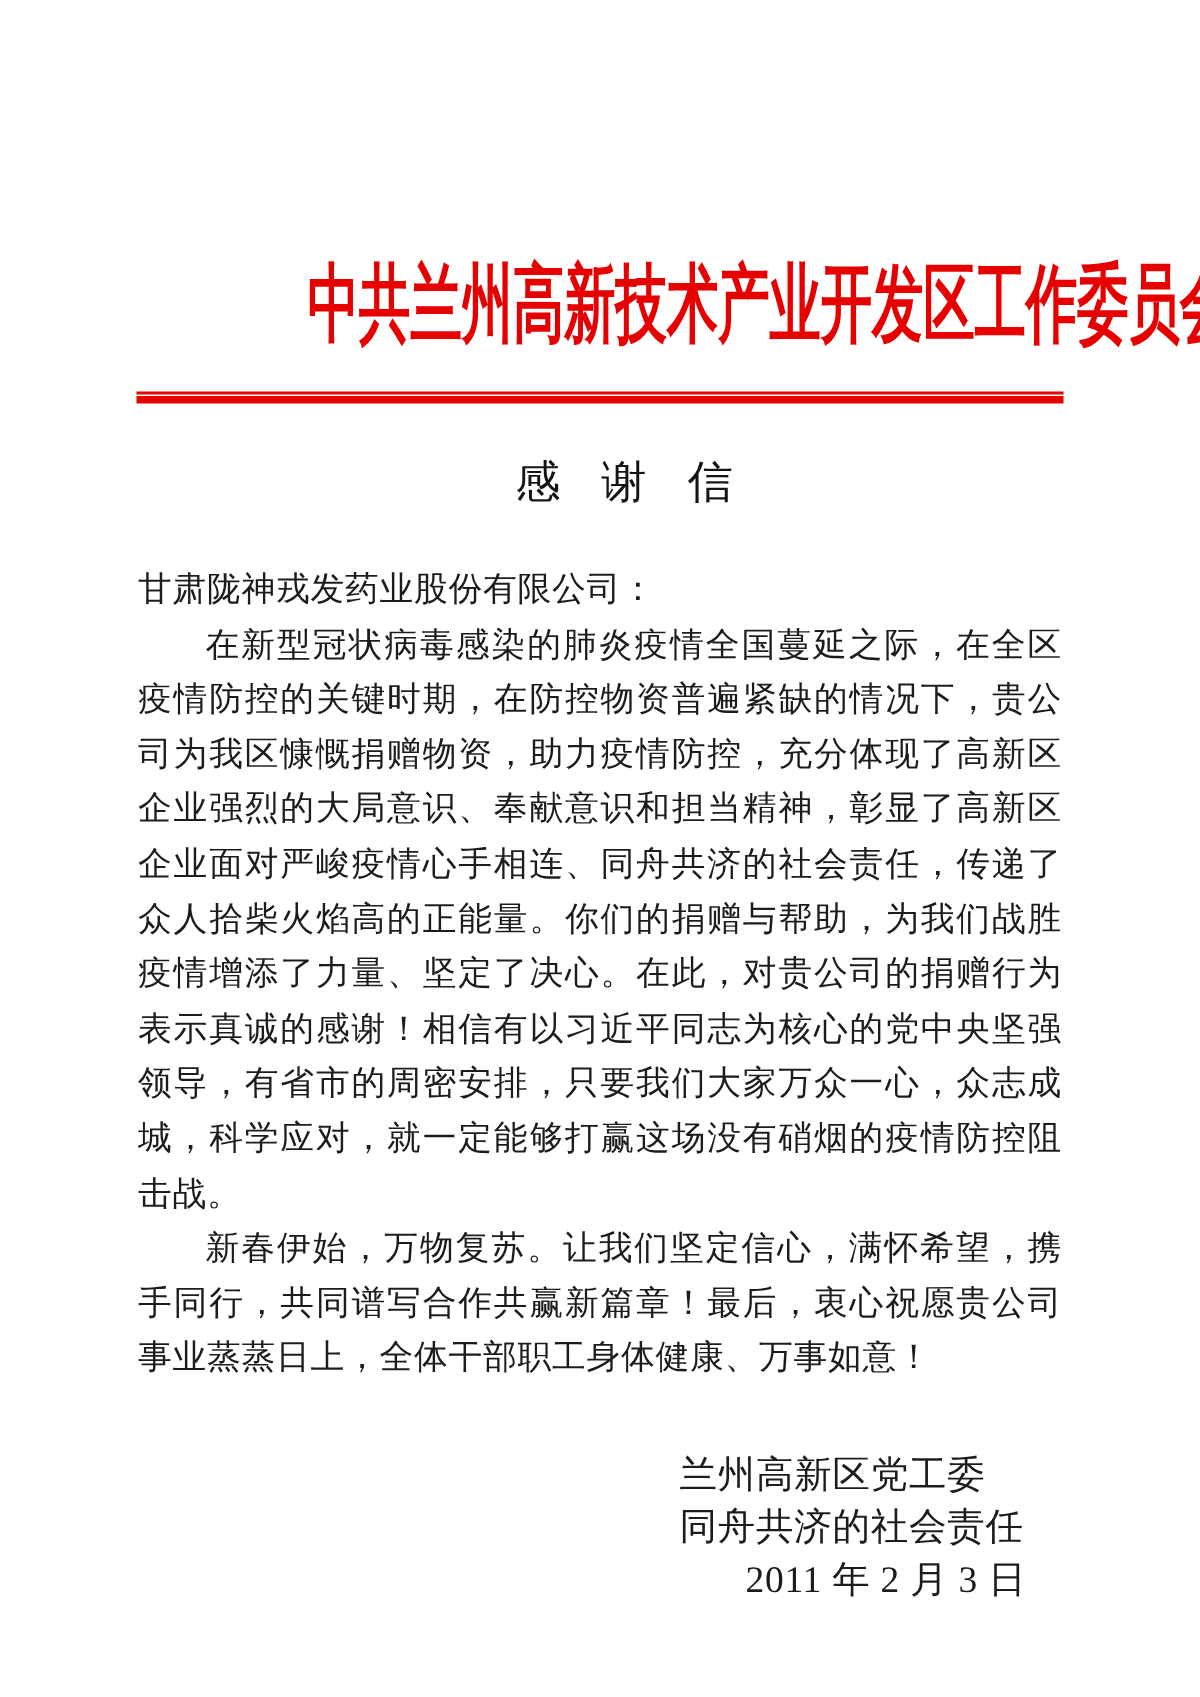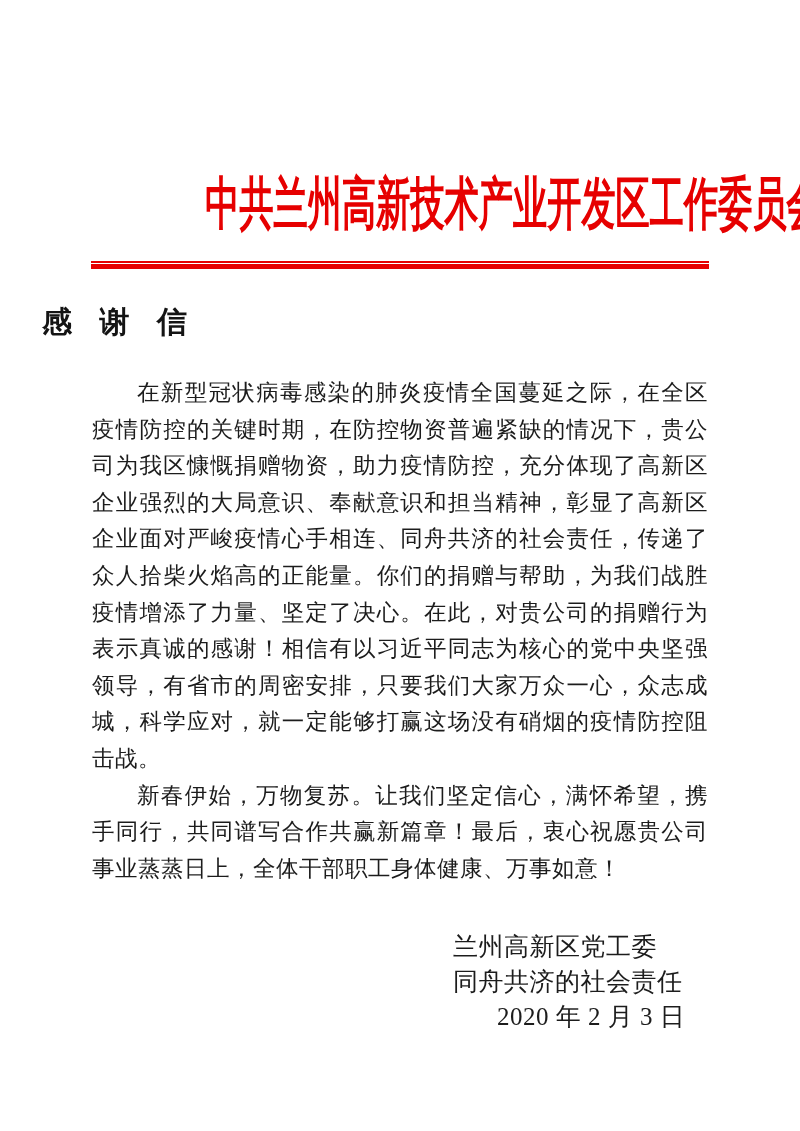--- a/index.html
+++ b/index.html
@@ -37,24 +37,24 @@
   .letterhead-rule {
     width: 618px;
     margin: 25px auto 0 auto;
     height: 8px;
     border-top: 2px solid var(--accent, #e60000);
     border-bottom: 5px solid var(--accent, #e60000);
     background: #ffffff;
   }
   .letter-title {
     margin-top: 35px;
-    text-align: left;
+    text-align: center;
     font-size: 30px;
     line-height: 36px;
-    font-weight: 700;
+    font-weight: 400;
     letter-spacing: 10px;
     text-indent: 10px; 
     color: #141414;
     padding-left: 32px;
   }
   .letter-body {
     width: 616px;
     margin: 35px auto 0 auto;
     font-size: 22.5px;
     line-height: 36.6px;
@@ -78,23 +78,24 @@
 
   <header class="letterhead">
     <div class="letterhead-title">中共兰州高新技术产业开发区工作委员会</div>
   </header>
 
   <div class="letterhead-rule"></div>
 
   <h1 class="letter-title">感 谢 信</h1>
 
   <main class="letter-body">
+    <p class="salutation">甘肃陇神戎发药业股份有限公司：</p>
     <p class="para">在新型冠状病毒感染的肺炎疫情全国蔓延之际，在全区疫情防控的关键时期，在防控物资普遍紧缺的情况下，贵公司为我区慷慨捐赠物资，助力疫情防控，充分体现了高新区企业强烈的大局意识、奉献意识和担当精神，彰显了高新区企业面对严峻疫情心手相连、同舟共济的社会责任，传递了众人拾柴火焰高的正能量。你们的捐赠与帮助，为我们战胜疫情增添了力量、坚定了决心。在此，对贵公司的捐赠行为表示真诚的感谢！相信有以习近平同志为核心的党中央坚强领导，有省市的周密安排，只要我们大家万众一心，众志成城，科学应对，就一定能够打赢这场没有硝烟的疫情防控阻击战。</p>
     <p class="para">新春伊始，万物复苏。让我们坚定信心，满怀希望，携手同行，共同谱写合作共赢新篇章！最后，衷心祝愿贵公司事业蒸蒸日上，全体干部职工身体健康、万事如意！</p>
   </main>
 
   <div class="signature">
     <p class="sig-line">兰州高新区党工委</p>
     <p class="sig-line">同舟共济的社会责任</p>
-    <p class="sig-date">2020 年 2 月 3 日</p>
+    <p class="sig-date">2011 年 2 月 3 日</p>
   </div>
 
 </div>
 
 </body></html>

